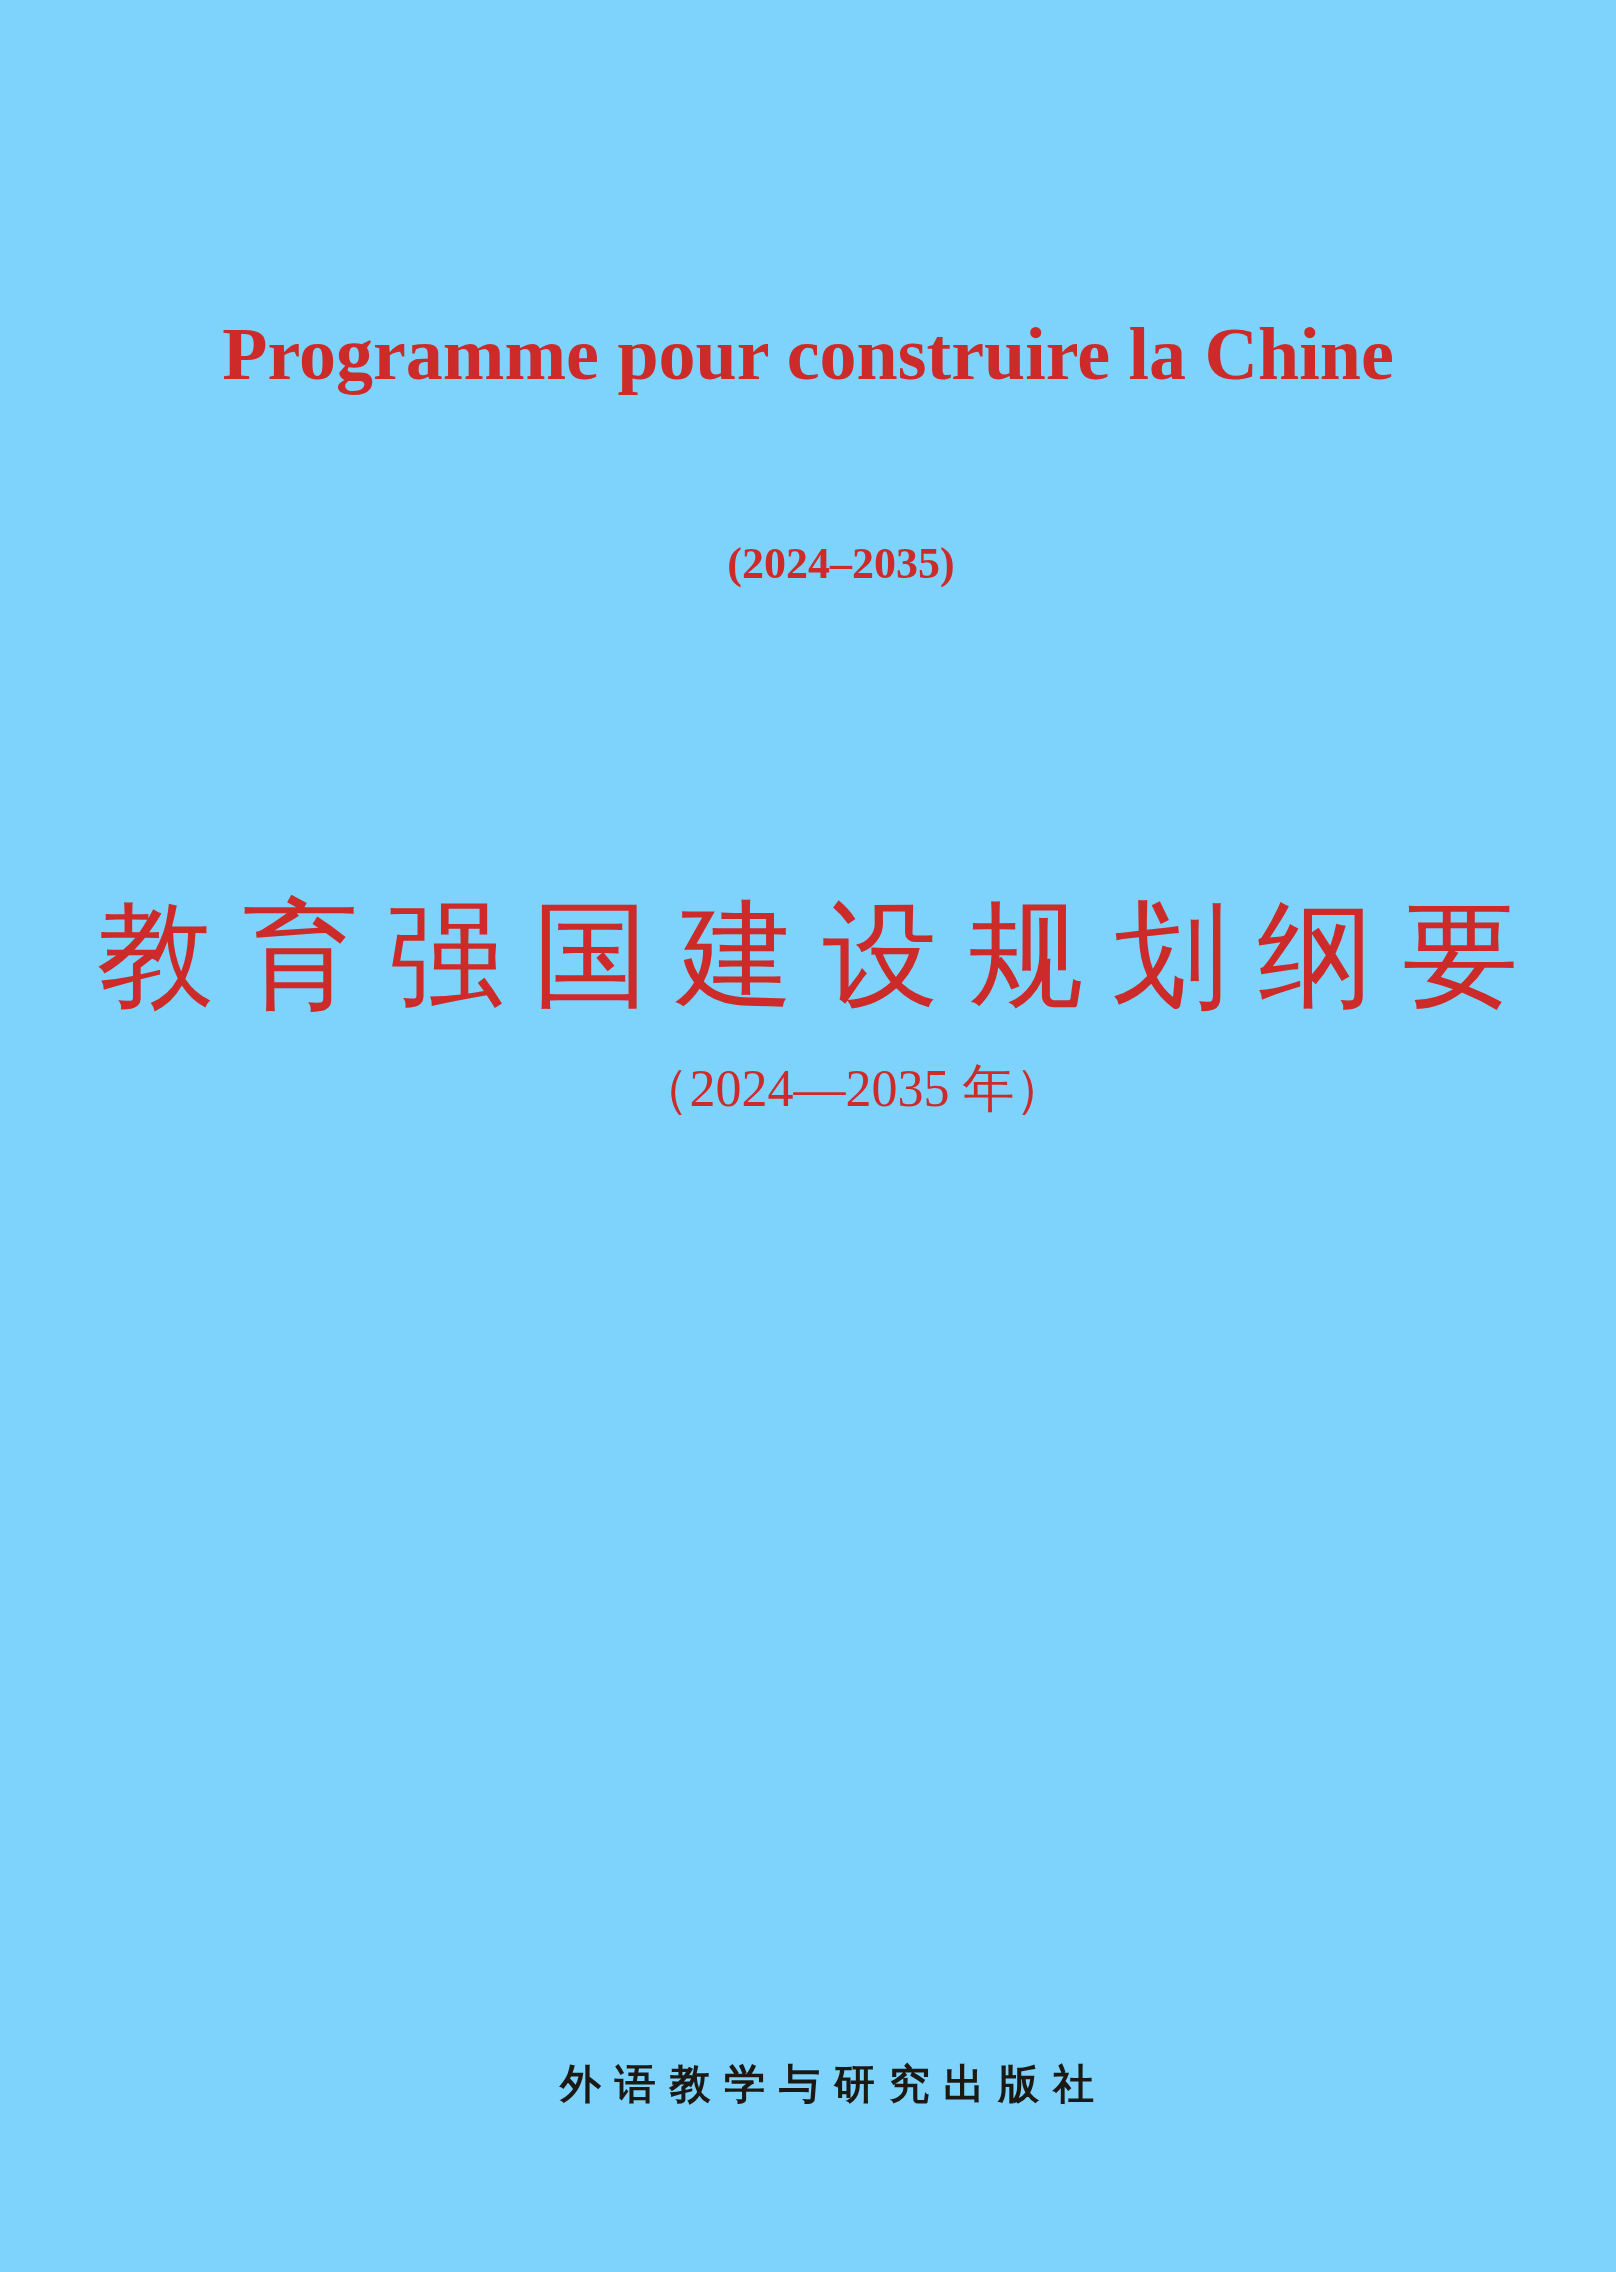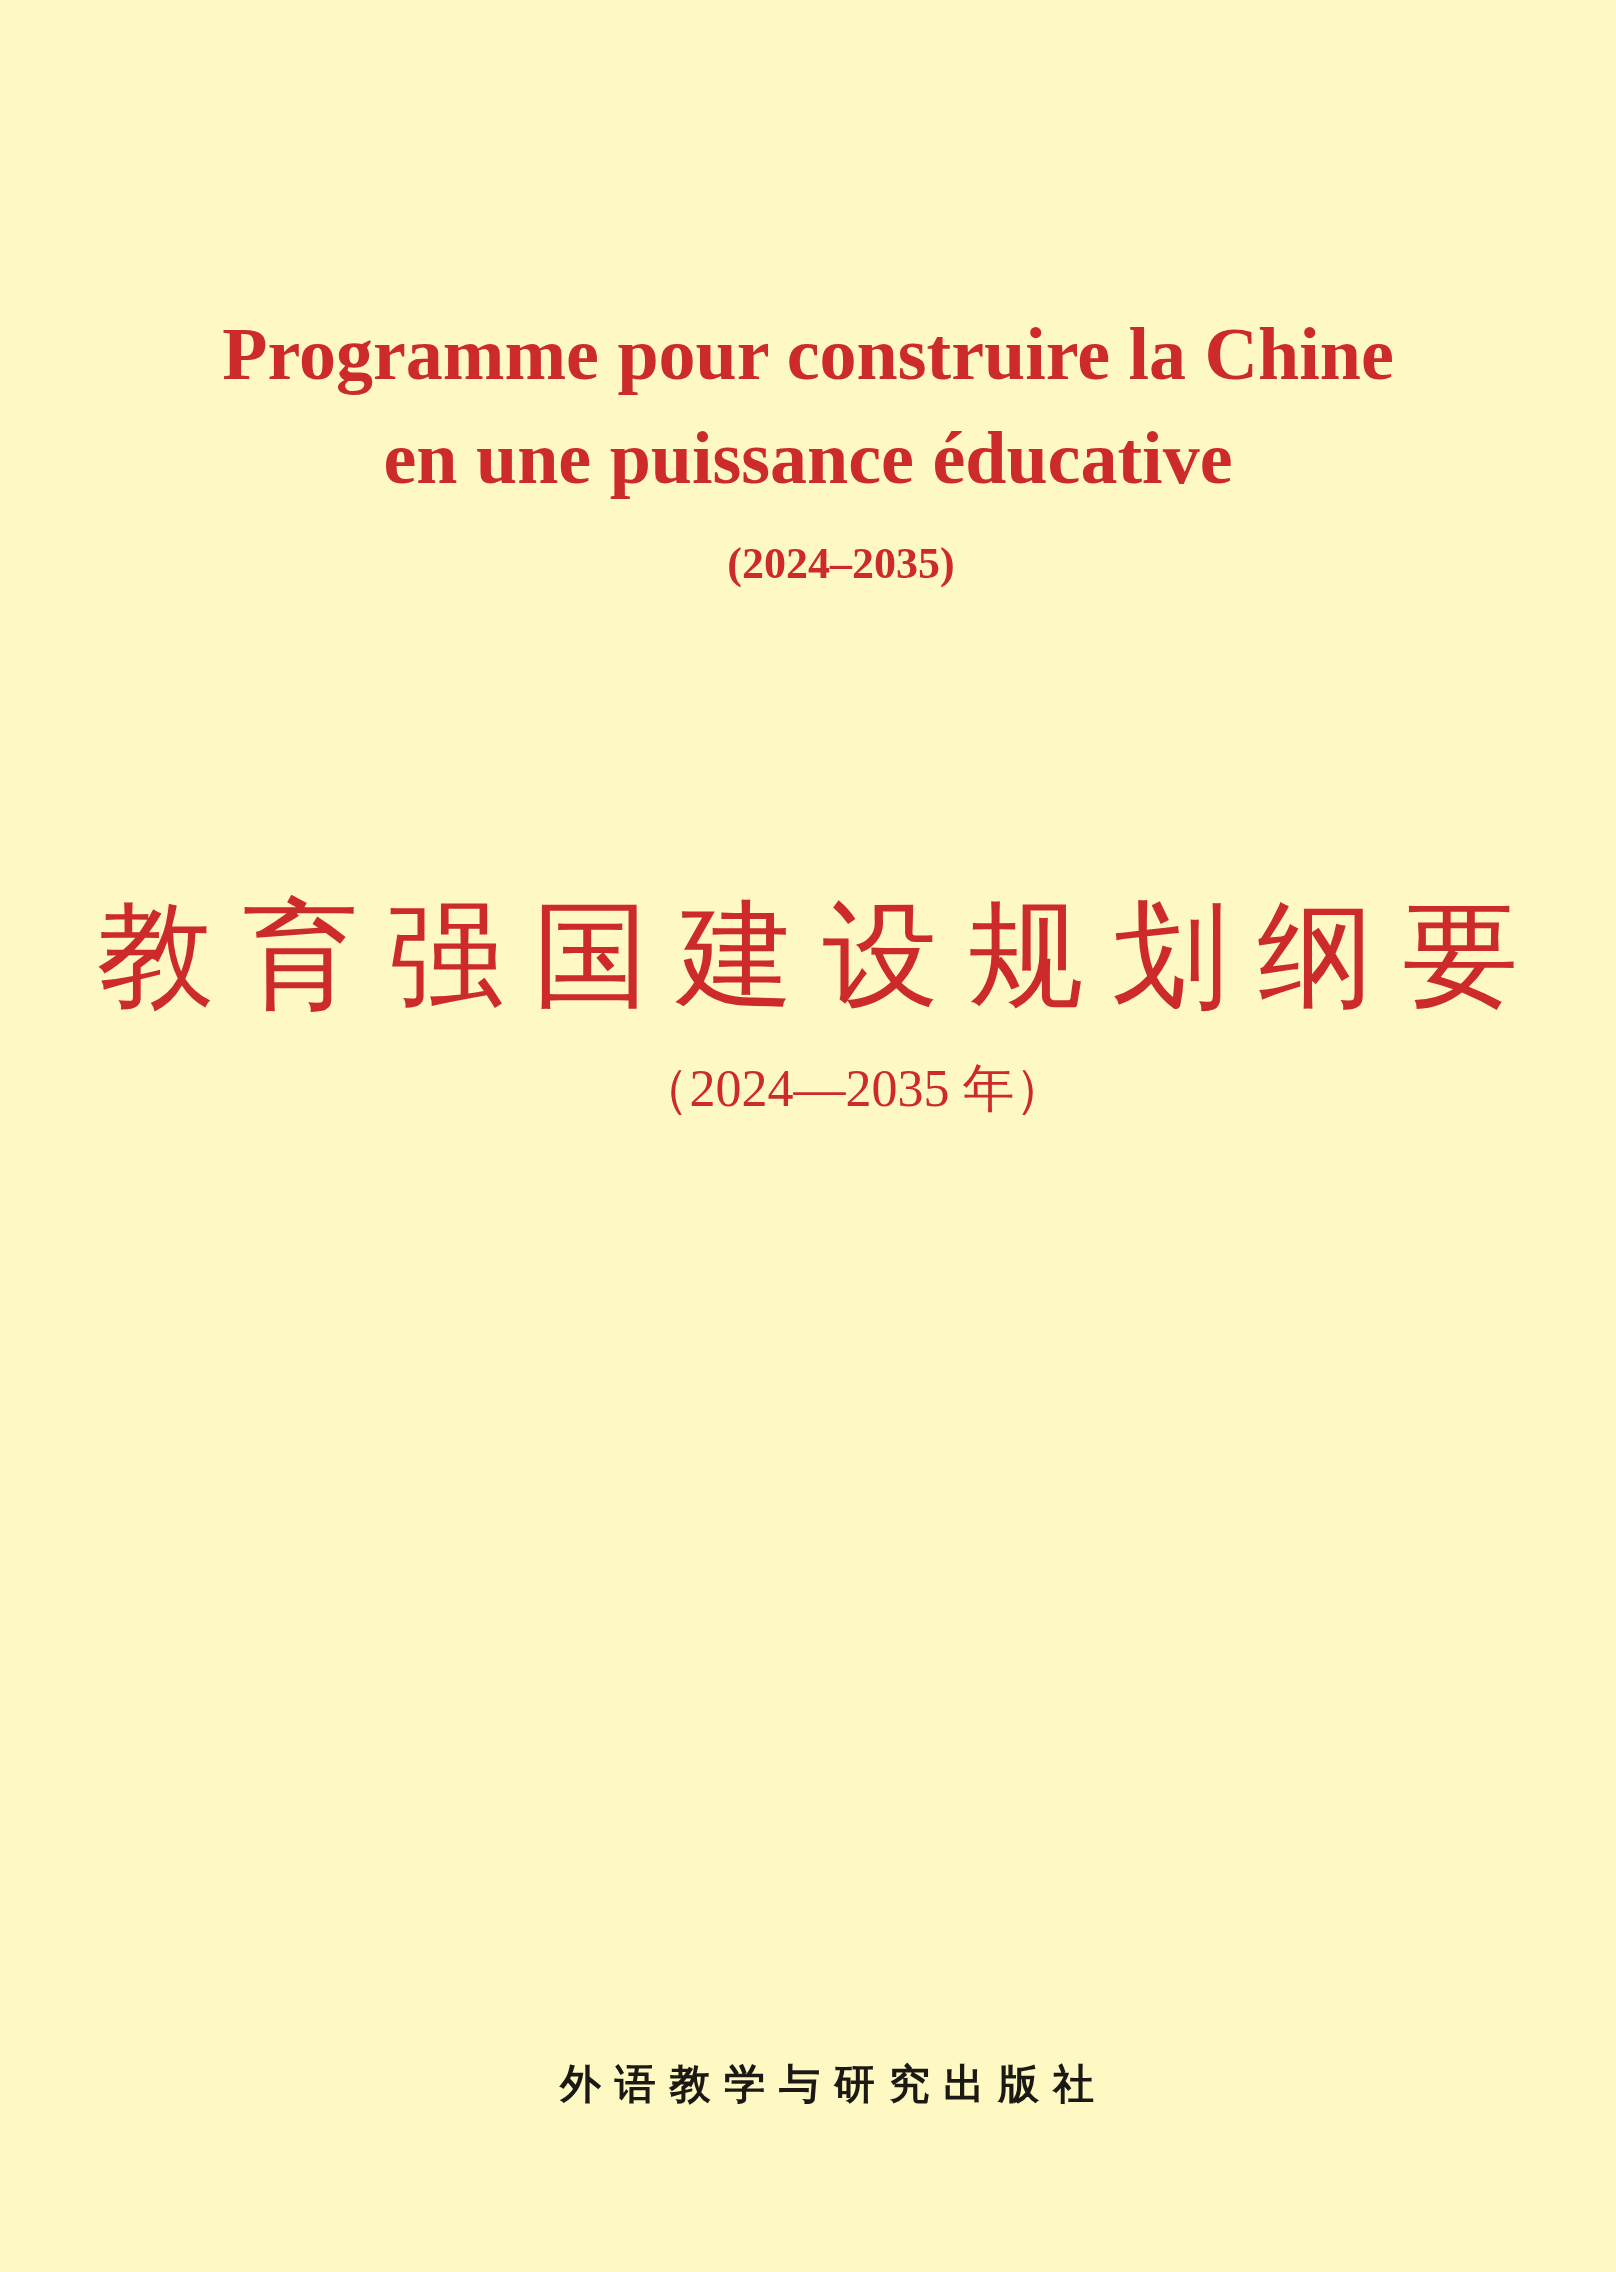--- a/index.html
+++ b/index.html
@@ -4,21 +4,21 @@
 <style>
   html, body {
     margin: 0;
     padding: 0;
     background: #e8e8e8;
   }
   .cover {
     position: relative;
     width: 1616px;
     height: 2273px;
-    background: #fef9c3;
+    background: #7dd3fc;
     overflow: hidden;
     font-family: "Liberation Serif", "DejaVu Serif", serif;
   }
   .centered-line {
     position: absolute;
     left: 0;
     width: 100%;
     text-align: center;
     margin: 0;
     white-space: nowrap;
@@ -76,21 +76,20 @@
     padding-left: 19px;
   }
 </style>
 </head>
 <body>
 
 <div class="cover">
 
   <h1 class="centered-line fr-line fr-line-1">Programme pour construire la Chine</h1>
 
-  <h1 class="centered-line fr-line fr-line-2">en une puissance éducative</h1>
 
   <div class="centered-line fr-years">(2024–2035)</div>
 
   <div class="centered-line cn-title">教育强国建设规划纲要</div>
 
   <div class="centered-line cn-years">（2024—2035 年）</div>
 
   <div class="centered-line publisher">外语教学与研究出版社</div>
 
 </div>

